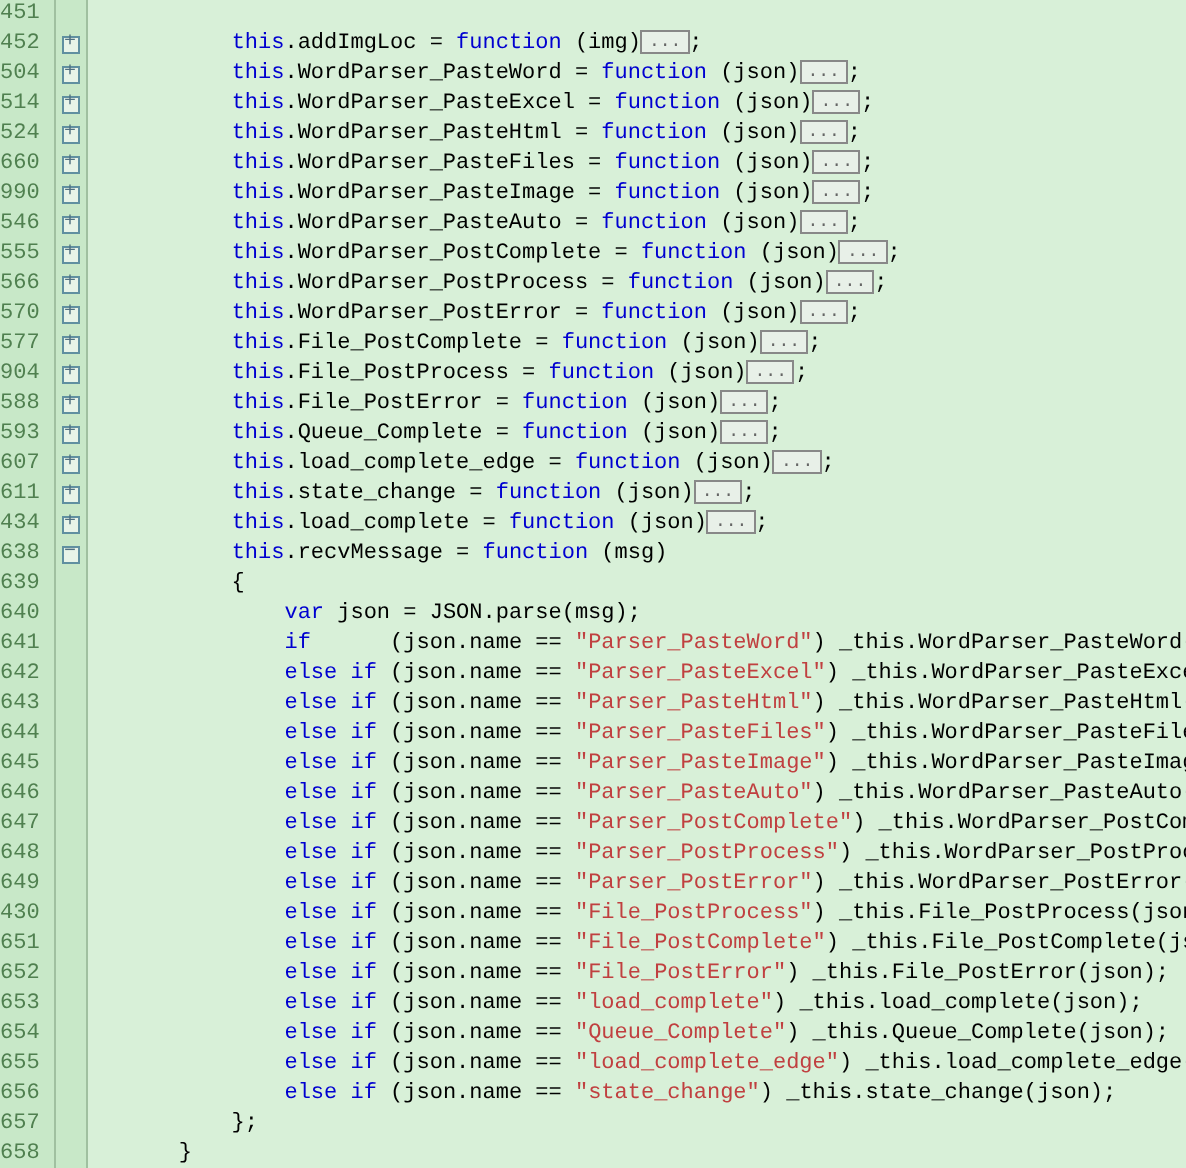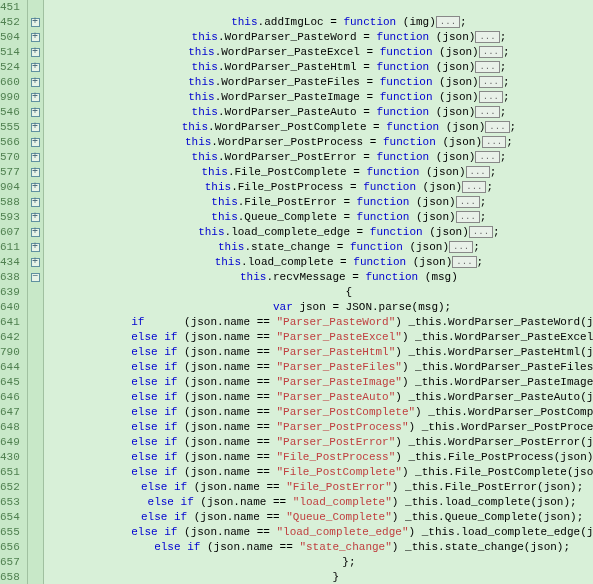--- a/index.html
+++ b/index.html
@@ -40,24 +40,23 @@
   content: "+";
   position: absolute;
   top: -3px;
   left: 0px;
   font-size: 10px;
   color: #507080;
 }
 .fold-icon.minus::before { content: "−"; top: -3px; }
 .code {
   flex: 1;
-  padding-left: 8px;
+  padding-left: 19px;
   white-space: pre;
   overflow: hidden;
-  text-align: center;
 }
 .line { height: 15px; line-height: 15px; }
 .gl { height: 15px; line-height: 15px; }
 .fl { height: 15px; }
 .kw { color: #0000d0; }
 .str { color: #c04040; }
 .collapsed-box {
   display: inline-block;
   border: 1px solid #888;
   padding: 0 3px;
@@ -90,21 +89,21 @@
       <div class="gl">588</div>
       <div class="gl">593</div>
       <div class="gl">607</div>
       <div class="gl">611</div>
       <div class="gl">434</div>
       <div class="gl">638</div>
       <div class="gl">639</div>
       <div class="gl">640</div>
       <div class="gl">641</div>
       <div class="gl">642</div>
-      <div class="gl">790</div>
+      <div class="gl">643</div>
       <div class="gl">644</div>
       <div class="gl">645</div>
       <div class="gl">646</div>
       <div class="gl">647</div>
       <div class="gl">648</div>
       <div class="gl">649</div>
       <div class="gl">430</div>
       <div class="gl">651</div>
       <div class="gl">652</div>
       <div class="gl">653</div>

